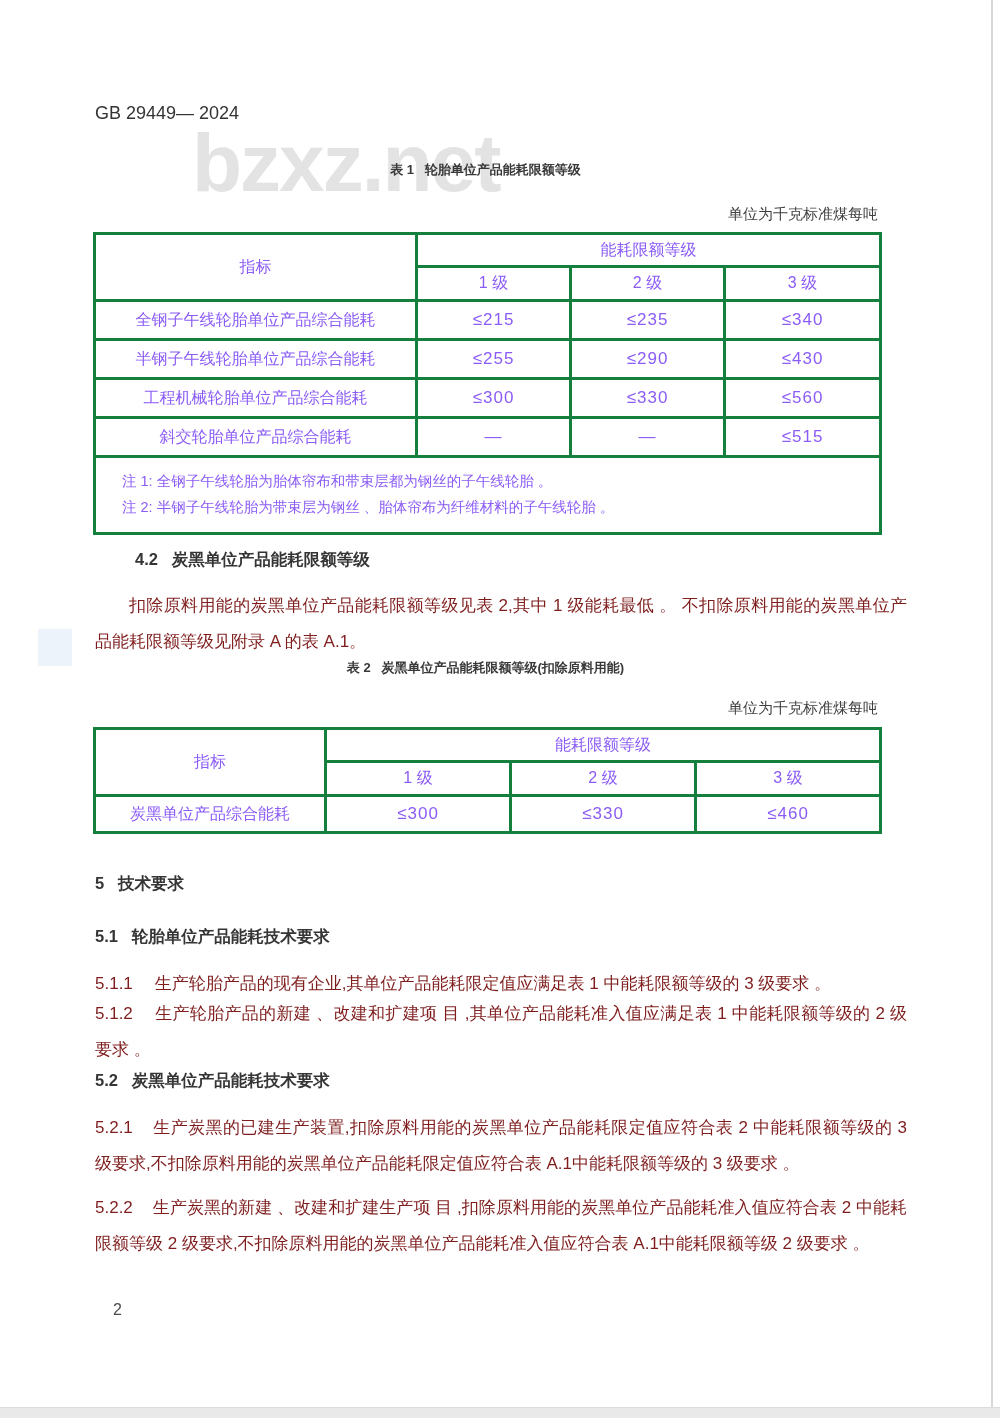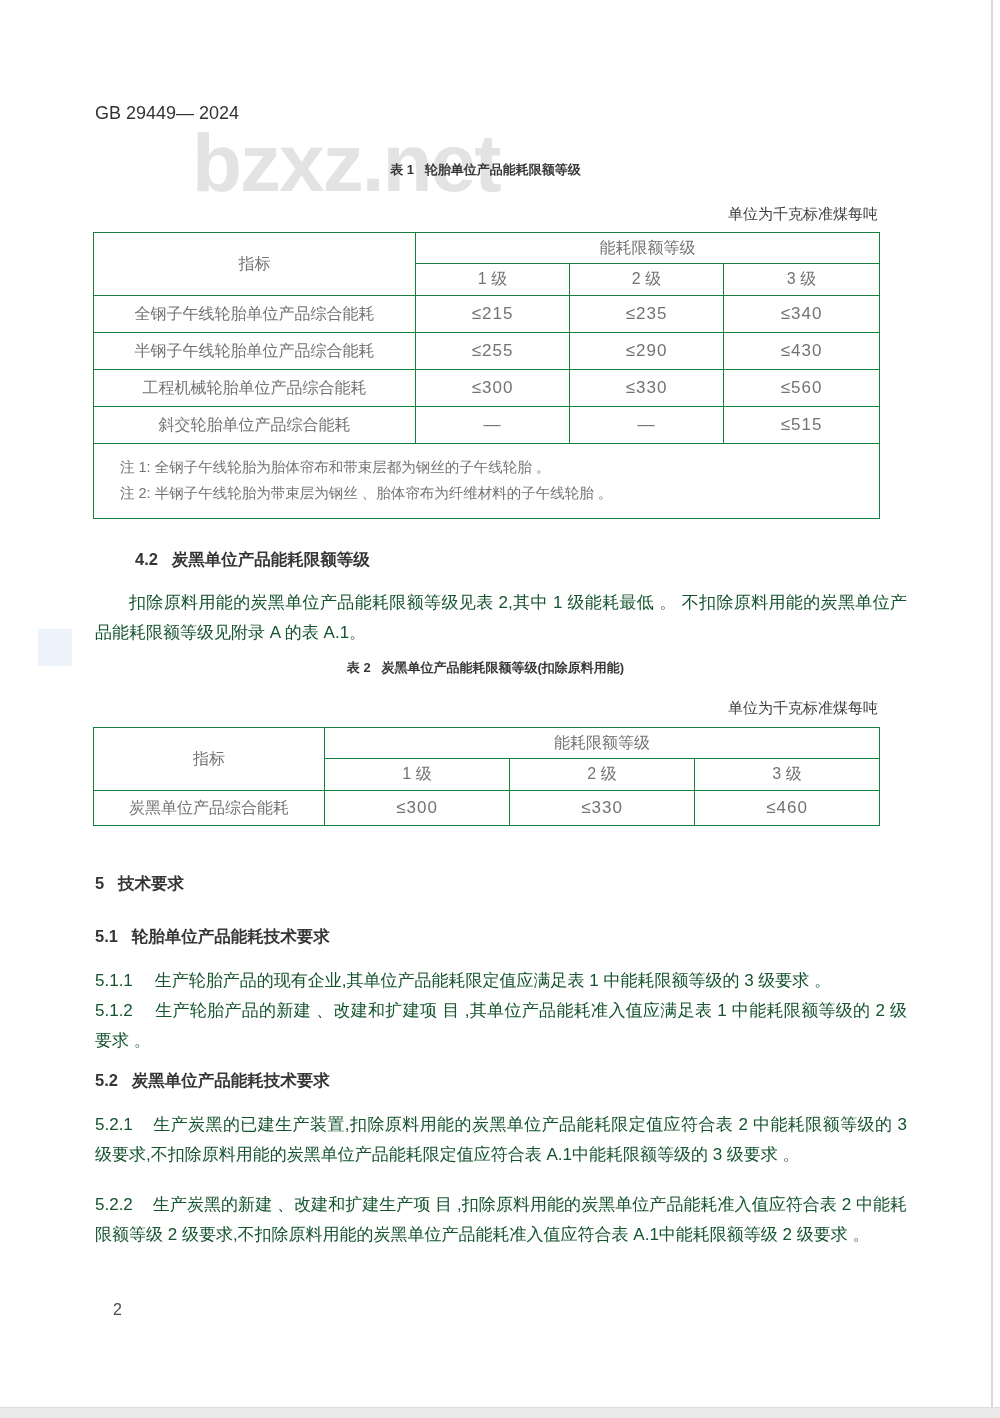--- a/index.html
+++ b/index.html
@@ -22,33 +22,33 @@
     color:#e3e3e3;letter-spacing:-2px;z-index:0;
     user-select:none;
   }
   .z{position:absolute;z-index:1;white-space:pre-wrap;}
 
   .doc-code{left:95px;top:103px;font-size:18px;color:#333;}
   .caption{left:93px;width:785px;text-align:center;font-weight:bold;font-size:13px;color:#383838;}
   .unit{left:93px;width:785px;text-align:right;font-size:15px;color:#3f3f3f;}
 
   table{border-collapse:collapse;table-layout:fixed;z-index:1;position:absolute;left:93px;background:transparent;}
-  td,th{border:1px solid #15803d;text-align:center;vertical-align:middle;font-weight:normal;padding:0;color:#737373;}
+  td,th{border:3px solid #15803d;text-align:center;vertical-align:middle;font-weight:normal;padding:0;color:#8b5cf6;}
   .t1{top:232px;width:786px;}
   .t2{top:727px;width:786px;}
   .th-group{font-size:16px;height:30px;}
   .th-level{font-size:16px;height:31px;}
   .th-ind{font-size:16px;}
   .cell-ind{font-size:16px;height:36px;}
   .cell-val{font-size:17px;letter-spacing:1px;}
   .notes-cell{text-align:left;padding:10px 4px 12px 26px;}
   .note-line{font-size:14.5px;line-height:26px;display:block;white-space:pre-wrap;}
 
   .h-bold{font-weight:bold;font-size:16.5px;color:#353535;}
-  .para{font-size:17px;line-height:30px;text-align:justify;color:#14532d;}
+  .para{font-size:17px;line-height:36px;text-align:justify;color:#7f1d1d;}
   .indent{text-indent:2em;}
   .pnum{display:inline-block;margin-right:20px;}
   .pnum511{margin-right:22px;}
   .page-num{left:113px;top:1301px;font-size:16px;color:#4a4a4a;}
 </style>
 </head>
 <body>
 
 <div class="page">
 

